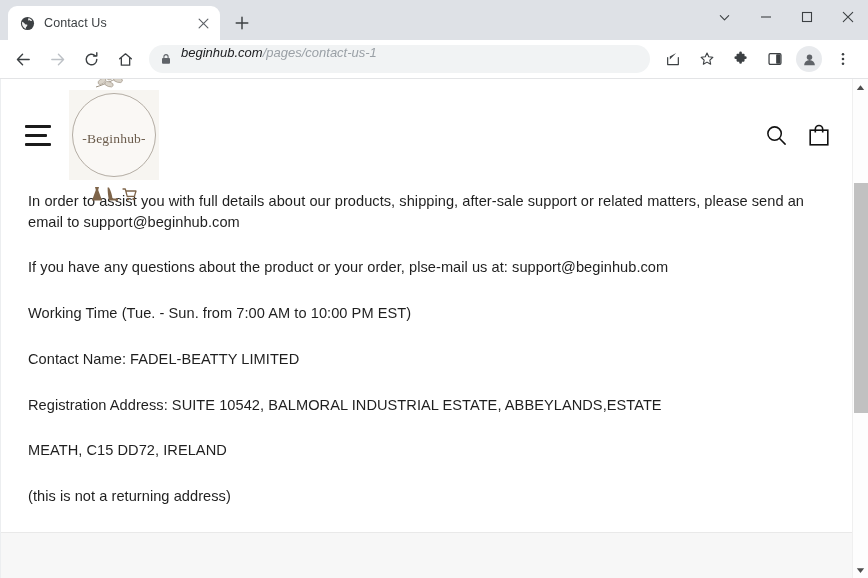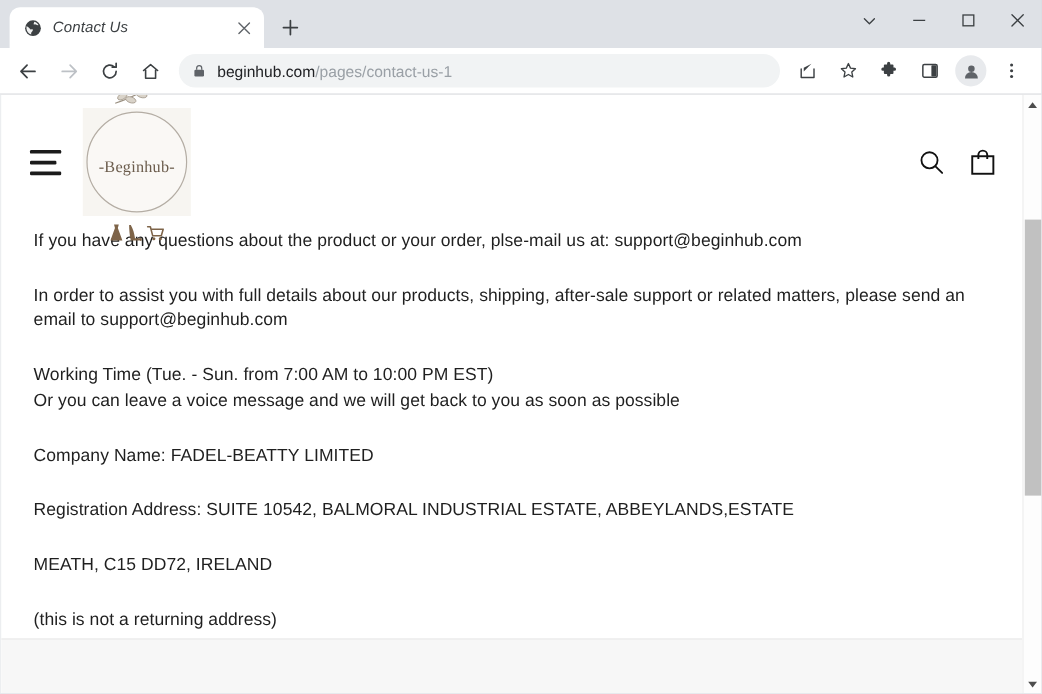--- a/index.html
+++ b/index.html
@@ -24,21 +24,20 @@
     display: flex;
     align-items: flex-end;
     position: relative;
     flex: 0 0 auto;
   }
   .tabstrip {
     display: flex;
     align-items: flex-end;
     padding-left: 8px;
     height: 40px;
-    font-style: italic;
   }
   .tab {
     display: flex;
     align-items: center;
     height: 34px;
     width: 212px;
     background: #ffffff;
     border-radius: 9px 9px 0 0;
     padding: 0 8px 0 11px;
     position: relative;
@@ -104,24 +103,24 @@
     color: #3c4043;
     flex: 0 0 28px;
   }
   .tb-icon.disabled { color: #bdc1c6; }
   .omnibox {
     flex: 1 1 auto;
     height: 28px;
     background: #f1f3f4;
     border-radius: 14px;
     display: flex;
-    align-items: center;
     padding: 0 12px 0 11px;
     margin: 0 6px 0 7px;
     min-width: 0;
+    font-style: italic;
   }
   .lock { margin-right: 9px; display: flex; align-items: center; color:#5f6368; flex:0 0 auto; }
   .url {
     font-size: 13px;
     color: #9aa0a6;
     white-space: nowrap;
     overflow: hidden;
     text-overflow: ellipsis;
   }
   .url b { color: #202124; font-weight: 400; }
@@ -450,27 +449,26 @@
             <span class="hicon">
               <svg width="22" height="24" viewBox="0 0 22 24">
                 <rect x="2.2" y="7.2" width="17.6" height="14.6" fill="none" stroke="#111" stroke-width="1.6"></rect>
                 <path d="M7.3 9.4 V6.2 a3.7 3.7 0 0 1 7.4 0 V9.4" fill="none" stroke="#111" stroke-width="1.6"></path>
               </svg>
             </span>
           </div>
         </div>
 
         <div class="content">
+          <p>In order to assist you with full details about our products, shipping, after-sale support or related matters, please send an email to support@beginhub.com</p>
           <p>If you have any questions about the product or your order, plse-mail us at: support@beginhub.com</p>
-          <p>In order to assist you with full details about our products, shipping, after-sale support or related matters, please send an email to support@beginhub.com</p>
           <p>
             <span> Working Time  (Tue. - Sun. from 7:00 AM to 10:00 PM EST)</span><br>
-            <span>Or you can leave a voice message and we will get back to you as soon as possible</span>
           </p>
-          <p>Company Name: FADEL-BEATTY LIMITED</p>
+          <p>Contact Name: FADEL-BEATTY LIMITED</p>
           <p>Registration Address: SUITE 10542, BALMORAL INDUSTRIAL ESTATE, ABBEYLANDS,ESTATE</p>
           <p>MEATH, C15 DD72, IRELAND</p>
           <p>(this is not a returning address)</p>
         </div>
 
       </div>
 
       <div class="page-bottom-band"></div>
     </div>
 

